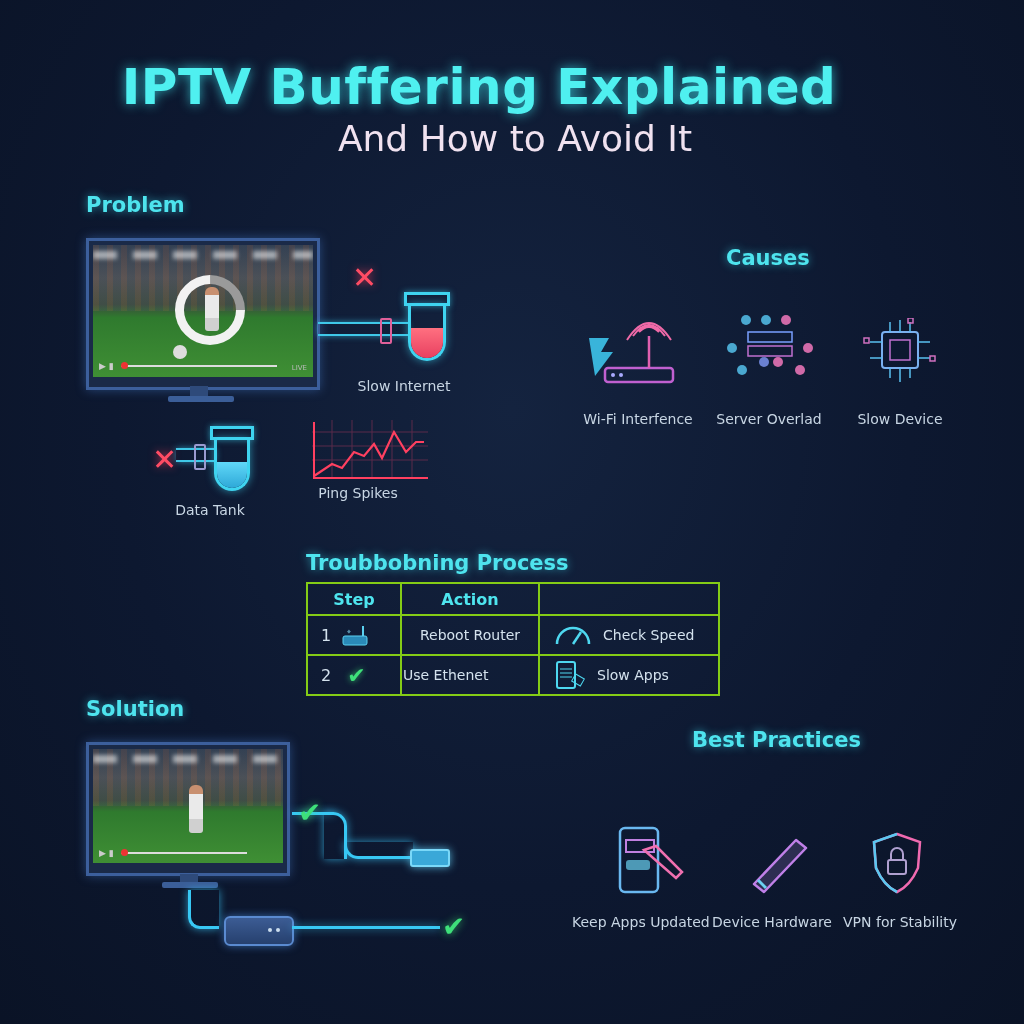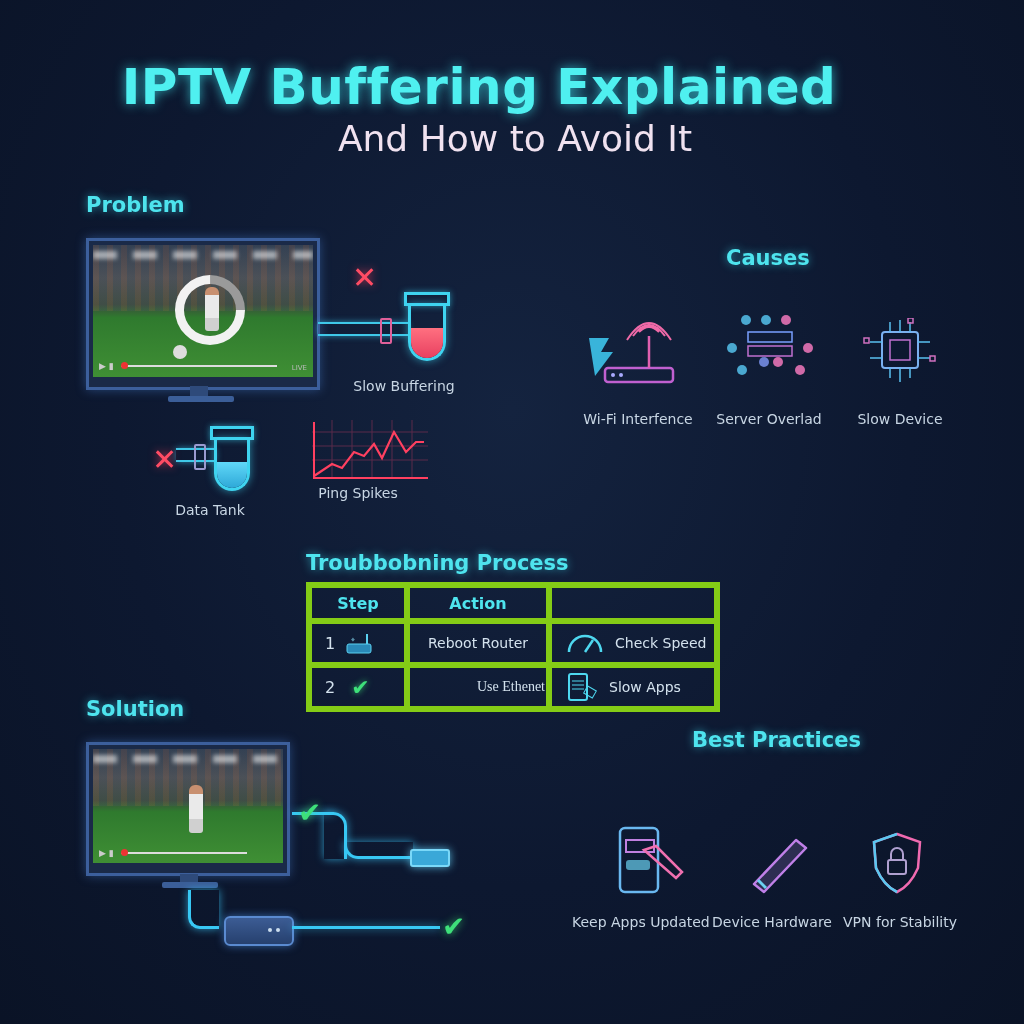--- a/index.html
+++ b/index.html
@@ -25,21 +25,21 @@
   .stand-neck{position:absolute;background:#2e4a7a;}
   .stand-base{position:absolute;background:#3b5e98;border-radius:2px;}
   .spinner{position:absolute;width:52px;height:52px;border-radius:50%;border:9px solid #f2f2f2;border-top-color:#9a9a9a;transform:rotate(45deg);}
   .pipe{position:absolute;height:10px;border:2px solid #3fc8e8;border-left:none;border-right:none;box-shadow:0 0 6px rgba(60,200,240,.6);}
   .tube{position:absolute;border:3px solid #3fd4f0;border-top:none;border-radius:0 0 22px 22px;box-shadow:0 0 8px rgba(60,210,240,.6);overflow:hidden;}
   .tube-cap{position:absolute;border:3px solid #3fd4f0;height:8px;box-shadow:0 0 6px rgba(60,210,240,.6);}
   .coupler{position:absolute;width:8px;height:22px;border:2px solid #e0609a;border-radius:2px;}
   .xmark{position:absolute;font-size:30px;font-weight:bold;color:#ff4c64;text-shadow:0 0 8px rgba(255,60,90,.7);}
   .check{position:absolute;font-size:28px;font-weight:bold;color:#3ee07a;text-shadow:0 0 8px rgba(60,230,120,.8);}
   table.proc{position:absolute;left:306px;top:582px;width:414px;border-collapse:collapse;}
-  table.proc td,table.proc th{border:6px solid #84cc16;height:36px;font-size:14px;color:#d4e2ee;font-weight:normal;}
+  table.proc td,table.proc th{border:2px solid #84cc16;height:36px;font-size:14px;color:#d4e2ee;font-weight:normal;}
   table.proc th{font-size:16px;font-weight:bold;color:#4ee4ee;height:28px;}
   .cell-flex{display:flex;align-items:center;gap:10px;padding-left:12px;}
   .cable{position:absolute;border:3px solid #38c8f4;box-shadow:0 0 8px rgba(60,200,250,.7);}
 </style>
 </head>
 <body>
 
 <div class="abs title">IPTV Buffering Explained</div>
 <div class="abs subtitle">And How to Avoid It</div>
 
@@ -62,21 +62,21 @@
 <div class="stand-neck" style="left:190px;top:386px;width:18px;height:10px;"></div>
 <div class="stand-base" style="left:168px;top:396px;width:66px;height:6px;"></div>
 
 <div class="pipe" style="left:318px;top:322px;width:90px;"></div>
 <div class="coupler" style="left:380px;top:318px;"></div>
 <div class="tube-cap" style="left:404px;top:292px;width:40px;"></div>
 <div class="tube" style="left:408px;top:304px;width:32px;height:54px;">
   <div class="abs" style="left:0;right:0;bottom:0;height:30px;background:linear-gradient(#ff7080,#e84060);"></div>
 </div>
 <div class="xmark" style="left:352px;top:260px;">✕</div>
-<div class="abs lbl" style="left:352px;top:378px;width:104px;">Slow Buffering</div>
+<div class="abs lbl" style="left:352px;top:378px;width:104px;">Slow Internet</div>
 
 <div class="pipe" style="left:176px;top:448px;width:40px;"></div>
 <div class="coupler" style="left:194px;top:444px;border-color:#9a9ad0;"></div>
 <div class="tube-cap" style="left:210px;top:426px;width:38px;"></div>
 <div class="tube" style="left:214px;top:438px;width:30px;height:50px;">
   <div class="abs" style="left:0;right:0;bottom:0;height:26px;background:linear-gradient(#60d8f8,#2ea8d8);"></div>
 </div>
 <div class="xmark" style="left:152px;top:442px;">✕</div>
 <div class="abs lbl" style="left:164px;top:502px;width:92px;">Data Tank</div>
 
@@ -167,21 +167,21 @@
     </div>
         </td>
   </tr>
   <tr>
     <td>
           <div class="cell-flex">
       <span style="font-size:16px;">2</span>
       <span style="color:#3ee07a;font-size:22px;font-weight:bold;text-shadow:0 0 6px rgba(60,230,120,.8);margin-left:6px;">✔</span>
     </div>
         </td>
-    <td style="text-align:right;font-family:Liberation Serif, serif;">Use Ethenet</td>
+    <td style="text-align:left;">Use Ethenet</td>
     <td>
           <div class="cell-flex">
       <svg width="34" height="30">
               <rect x="4" y="2" width="18" height="26" rx="2" fill="none" stroke="#4ed8f0" stroke-width="2"></rect>
               <line x1="7" y1="9" x2="19" y2="9" stroke="#4ed8f0"></line>
               <line x1="7" y1="13" x2="19" y2="13" stroke="#4ed8f0"></line>
               <line x1="7" y1="17" x2="19" y2="17" stroke="#4ed8f0"></line>
               <rect x="20" y="16" width="10" height="8" fill="none" stroke="#4ed8f0" transform="rotate(30 25 20)"></rect>
             </svg>
       <span>Slow Apps</span>

